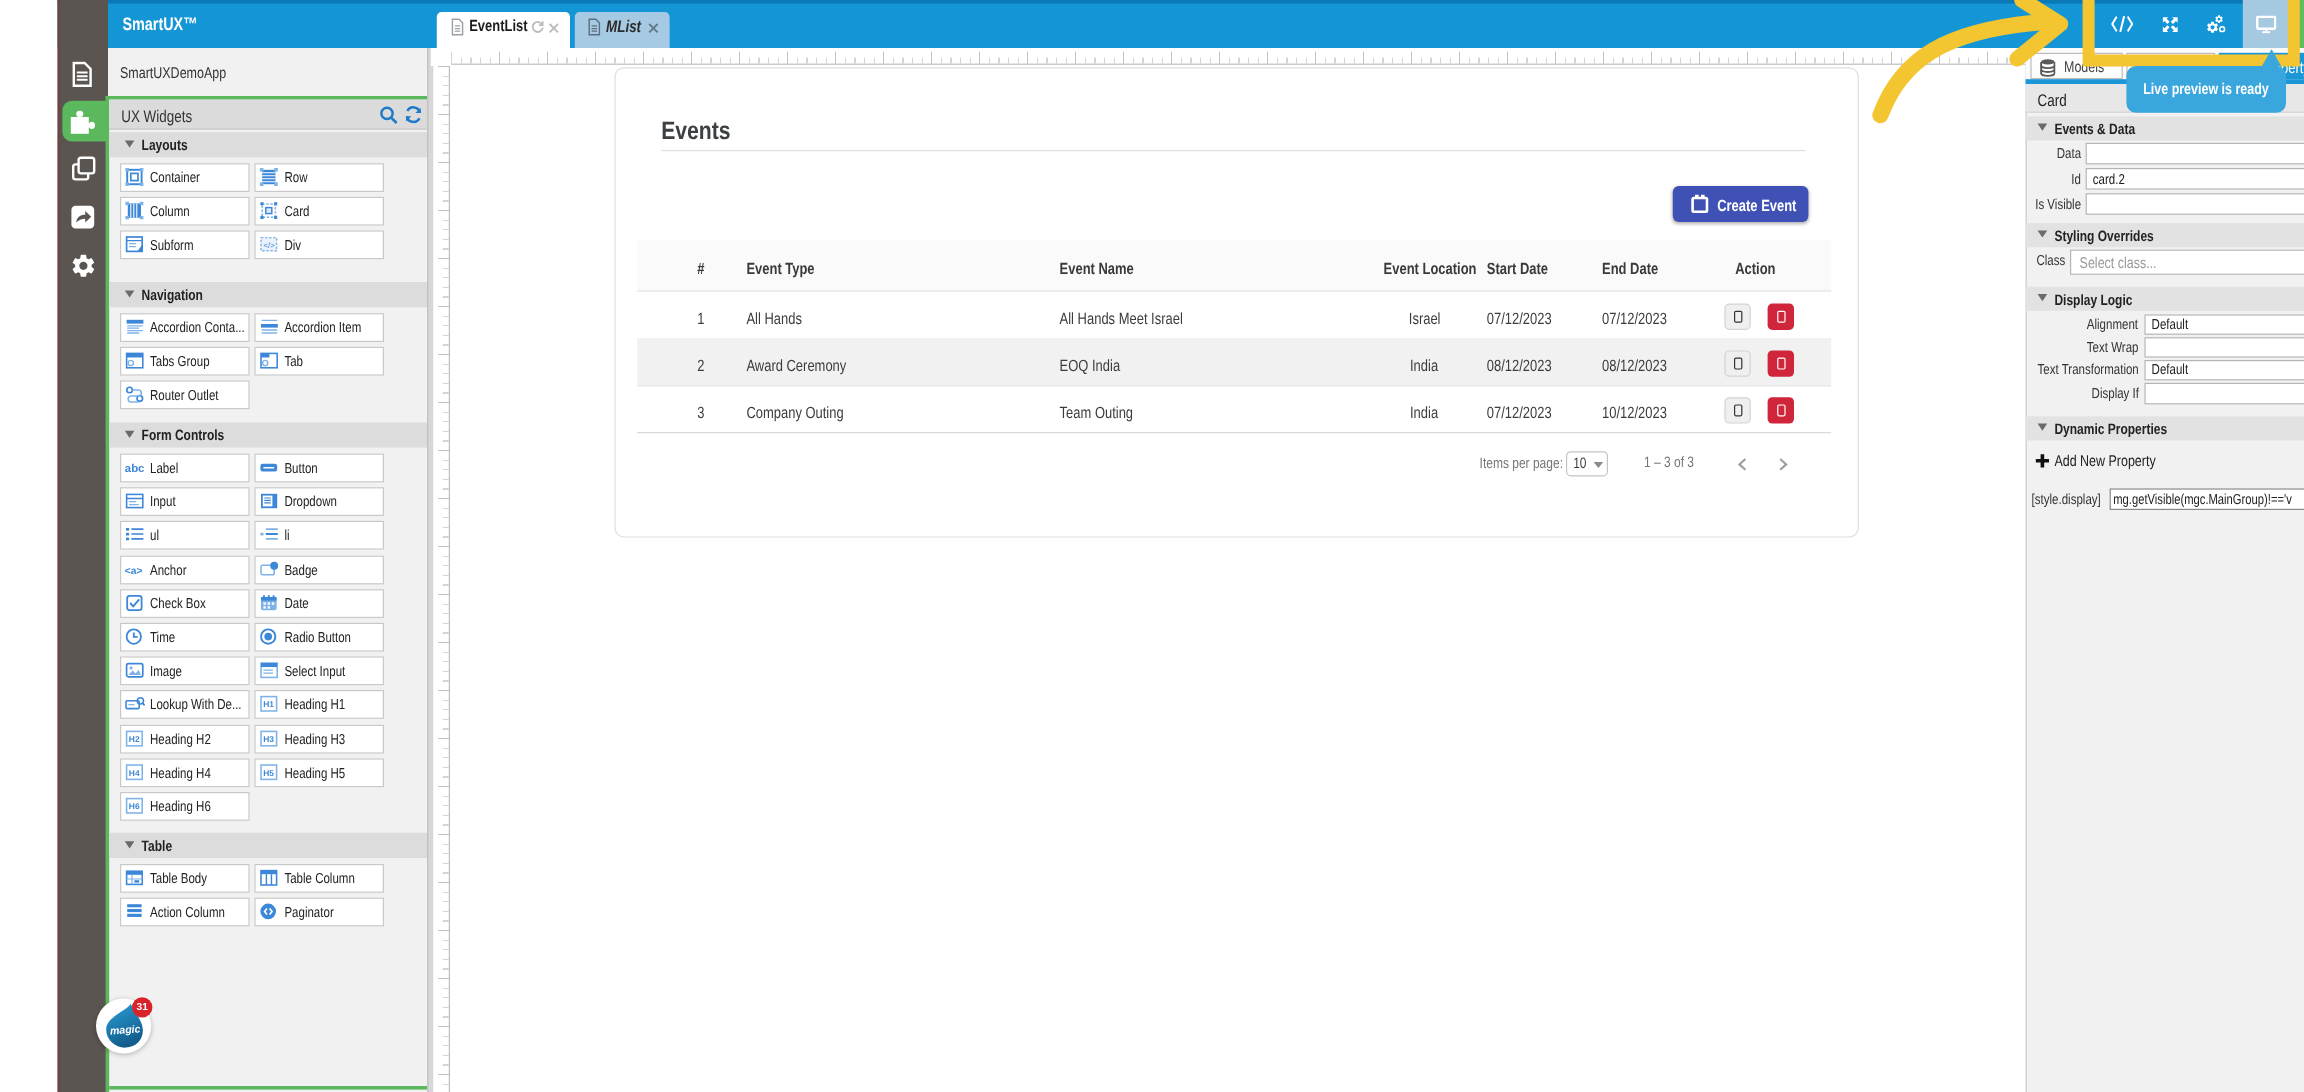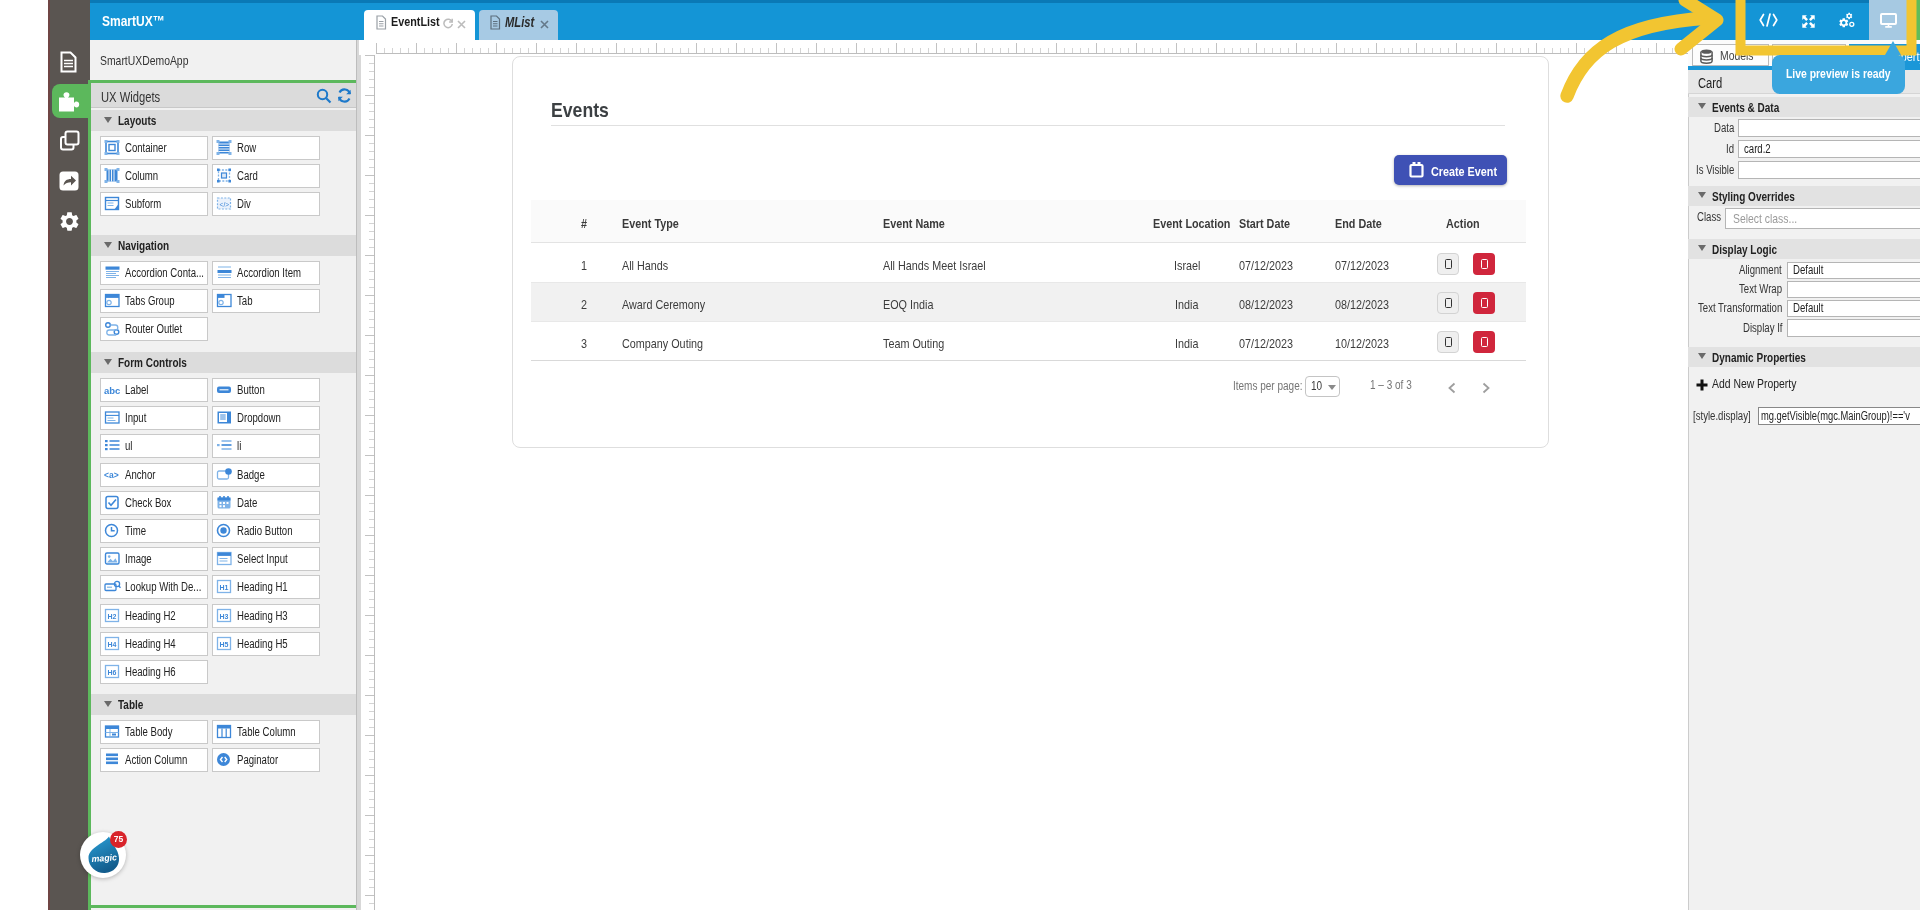--- a/index.html
+++ b/index.html
@@ -549,13 +549,13 @@
 <div class="abs" style="left:36px;top:835px;"><svg width="40" height="42" viewBox="0 0 40 42">
 <defs>
           <linearGradient id="mg" x1="0" y1="0" x2="0.4" y2="1">
             <stop offset="0" stop-color="#2aa0d8"></stop>
             <stop offset="1" stop-color="#135d8d"></stop>
           </linearGradient>
         </defs>
 <path d="M25 1.5 C20 8.5 4.5 12.5 4.5 23 C4.5 32 12.5 38.5 21 38 C29.5 37.5 35.5 31 35 23 C34.5 14.5 28 9 25 1.5 Z" fill="url(#mg)"></path>
 <text x="7.8" y="27" font-family="Liberation Sans" font-size="8.8" font-weight="bold" fill="#fff" font-style="italic" transform="rotate(-4 7.8 27)">magic</text>
       </svg></div>
-<div class="abs" style="left:62px;top:831px;width:17px;height:17px;background:#d8232a;border-radius:50%;color:#fff;font-size:8.5px;font-weight:bold;text-align:center;line-height:17px;">75</div>
+<div class="abs" style="left:62px;top:831px;width:17px;height:17px;background:#d8232a;border-radius:50%;color:#fff;font-size:8.5px;font-weight:bold;text-align:center;line-height:17px;">31</div>
 </div>
 </body></html>

